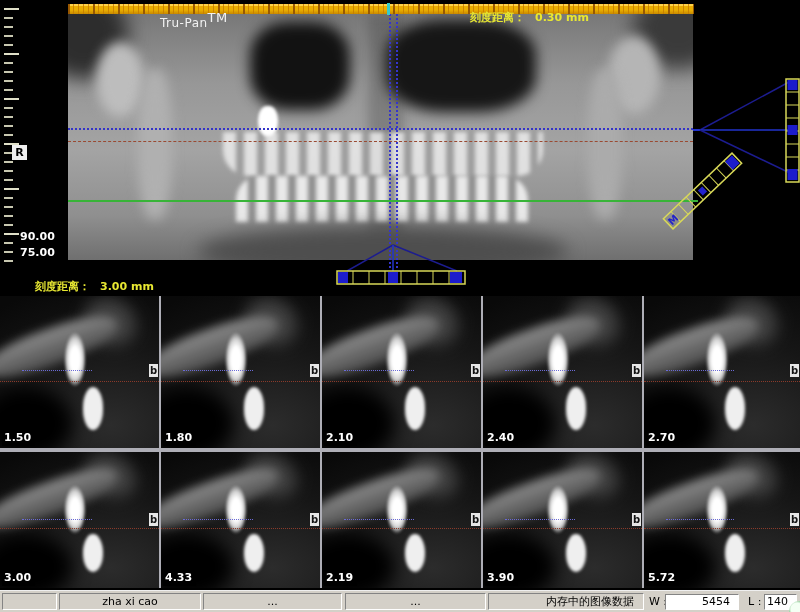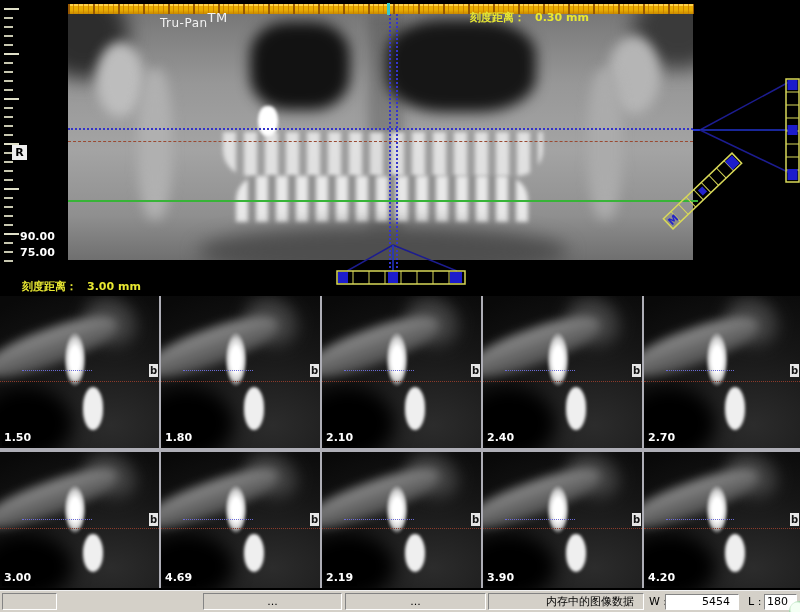--- a/index.html
+++ b/index.html
@@ -44,21 +44,21 @@
   .pn-teeth-l { left:168px; top:162px; width:292px; height:46px;
     background:repeating-linear-gradient(90deg,#f2f2f2 0 12px,#8e8e8e 12px 20px);
     border-radius:24px 24px 0 0; filter:blur(2px); opacity:.9; }
   .pn-molar { left:190px; top:92px; width:20px; height:30px; background:#fff; border-radius:45%; filter:blur(1.5px); }
   .pn-chin { left:130px; top:212px; width:370px; height:52px; background:#4e4e4e; border-radius:50%; filter:blur(9px); }
 
   #brand { position:absolute; left:160px; top:10px; color:#f2f2f2; font:12px "DejaVu Sans",sans-serif; letter-spacing:.5px; }
   #brand sup { font-size:13px; }
   .scale-text { position:absolute; color:#e8e832; font:bold 11px "DejaVu Sans",sans-serif; white-space:nowrap; }
   #scale-top { left:470px; top:10px; }
-  #scale-bottom { left:22px; top:279px; }
+  #scale-bottom { left:35px; top:279px; }
   .scale-text .val { margin-left:10px; }
 
   .hline { position:absolute; height:0; }
   #line-blue  { left:68px; top:128px; width:625px; border-top:2px dotted #3434c8; }
   #line-red   { left:68px; top:141px; width:625px; border-top:1px dashed #9a4a32; }
   #line-green { left:68px; top:200px; width:630px; border-top:2px solid #38b438; }
   .vline { position:absolute; width:0; border-left:2px dotted #3535cc; }
   #vline-1 { left:389px; top:14px; height:254px; }
   #vline-2 { left:396px; top:14px; height:254px; }
   #cyan-tick { position:absolute; left:387px; top:3px; width:3px; height:12px; background:#35cccc; }
@@ -304,21 +304,21 @@
     <div class="art">
         <div class="dark-1"></div>
         <div class="bone-b"></div>
         <div class="bone-a"></div>
         <div class="tooth-1"></div>
         <div class="tooth-2"></div>
       </div>
     <div class="th-blue"></div>
     <div class="th-red"></div>
     <div class="bmark">b</div>
-    <div class="slice-label">4.69</div>
+    <div class="slice-label">4.33</div>
   </div>
   <div class="cell row2 c2">
     <div class="art">
         <div class="dark-1"></div>
         <div class="bone-b"></div>
         <div class="bone-a"></div>
         <div class="tooth-1"></div>
         <div class="tooth-2"></div>
       </div>
     <div class="th-blue"></div>
@@ -343,27 +343,28 @@
     <div class="art">
         <div class="dark-1"></div>
         <div class="bone-b"></div>
         <div class="bone-a"></div>
         <div class="tooth-1"></div>
         <div class="tooth-2"></div>
       </div>
     <div class="th-blue"></div>
     <div class="th-red"></div>
     <div class="bmark">b</div>
-    <div class="slice-label">4.20</div>
+    <div class="slice-label">5.72</div>
   </div>
 </div>
 
 <div id="status-bar">
   <div id="sb-0" class="sb-cell"></div>
+  <div id="sb-1" class="sb-cell">zha xi cao</div>
   <div id="sb-2" class="sb-cell">...</div>
   <div id="sb-3" class="sb-cell">...</div>
   <div id="sb-4" class="sb-cell">内存中的图像数据</div>
   <span id="w-label" class="sb-label">W :</span>
   <div id="w-field" class="sb-field">5454</div>
   <span id="l-label" class="sb-label">L :</span>
-  <div id="l-field" class="sb-field">180</div>
+  <div id="l-field" class="sb-field">140</div>
   <div id="corner-logo"></div>
 </div>
 
 </body></html>

